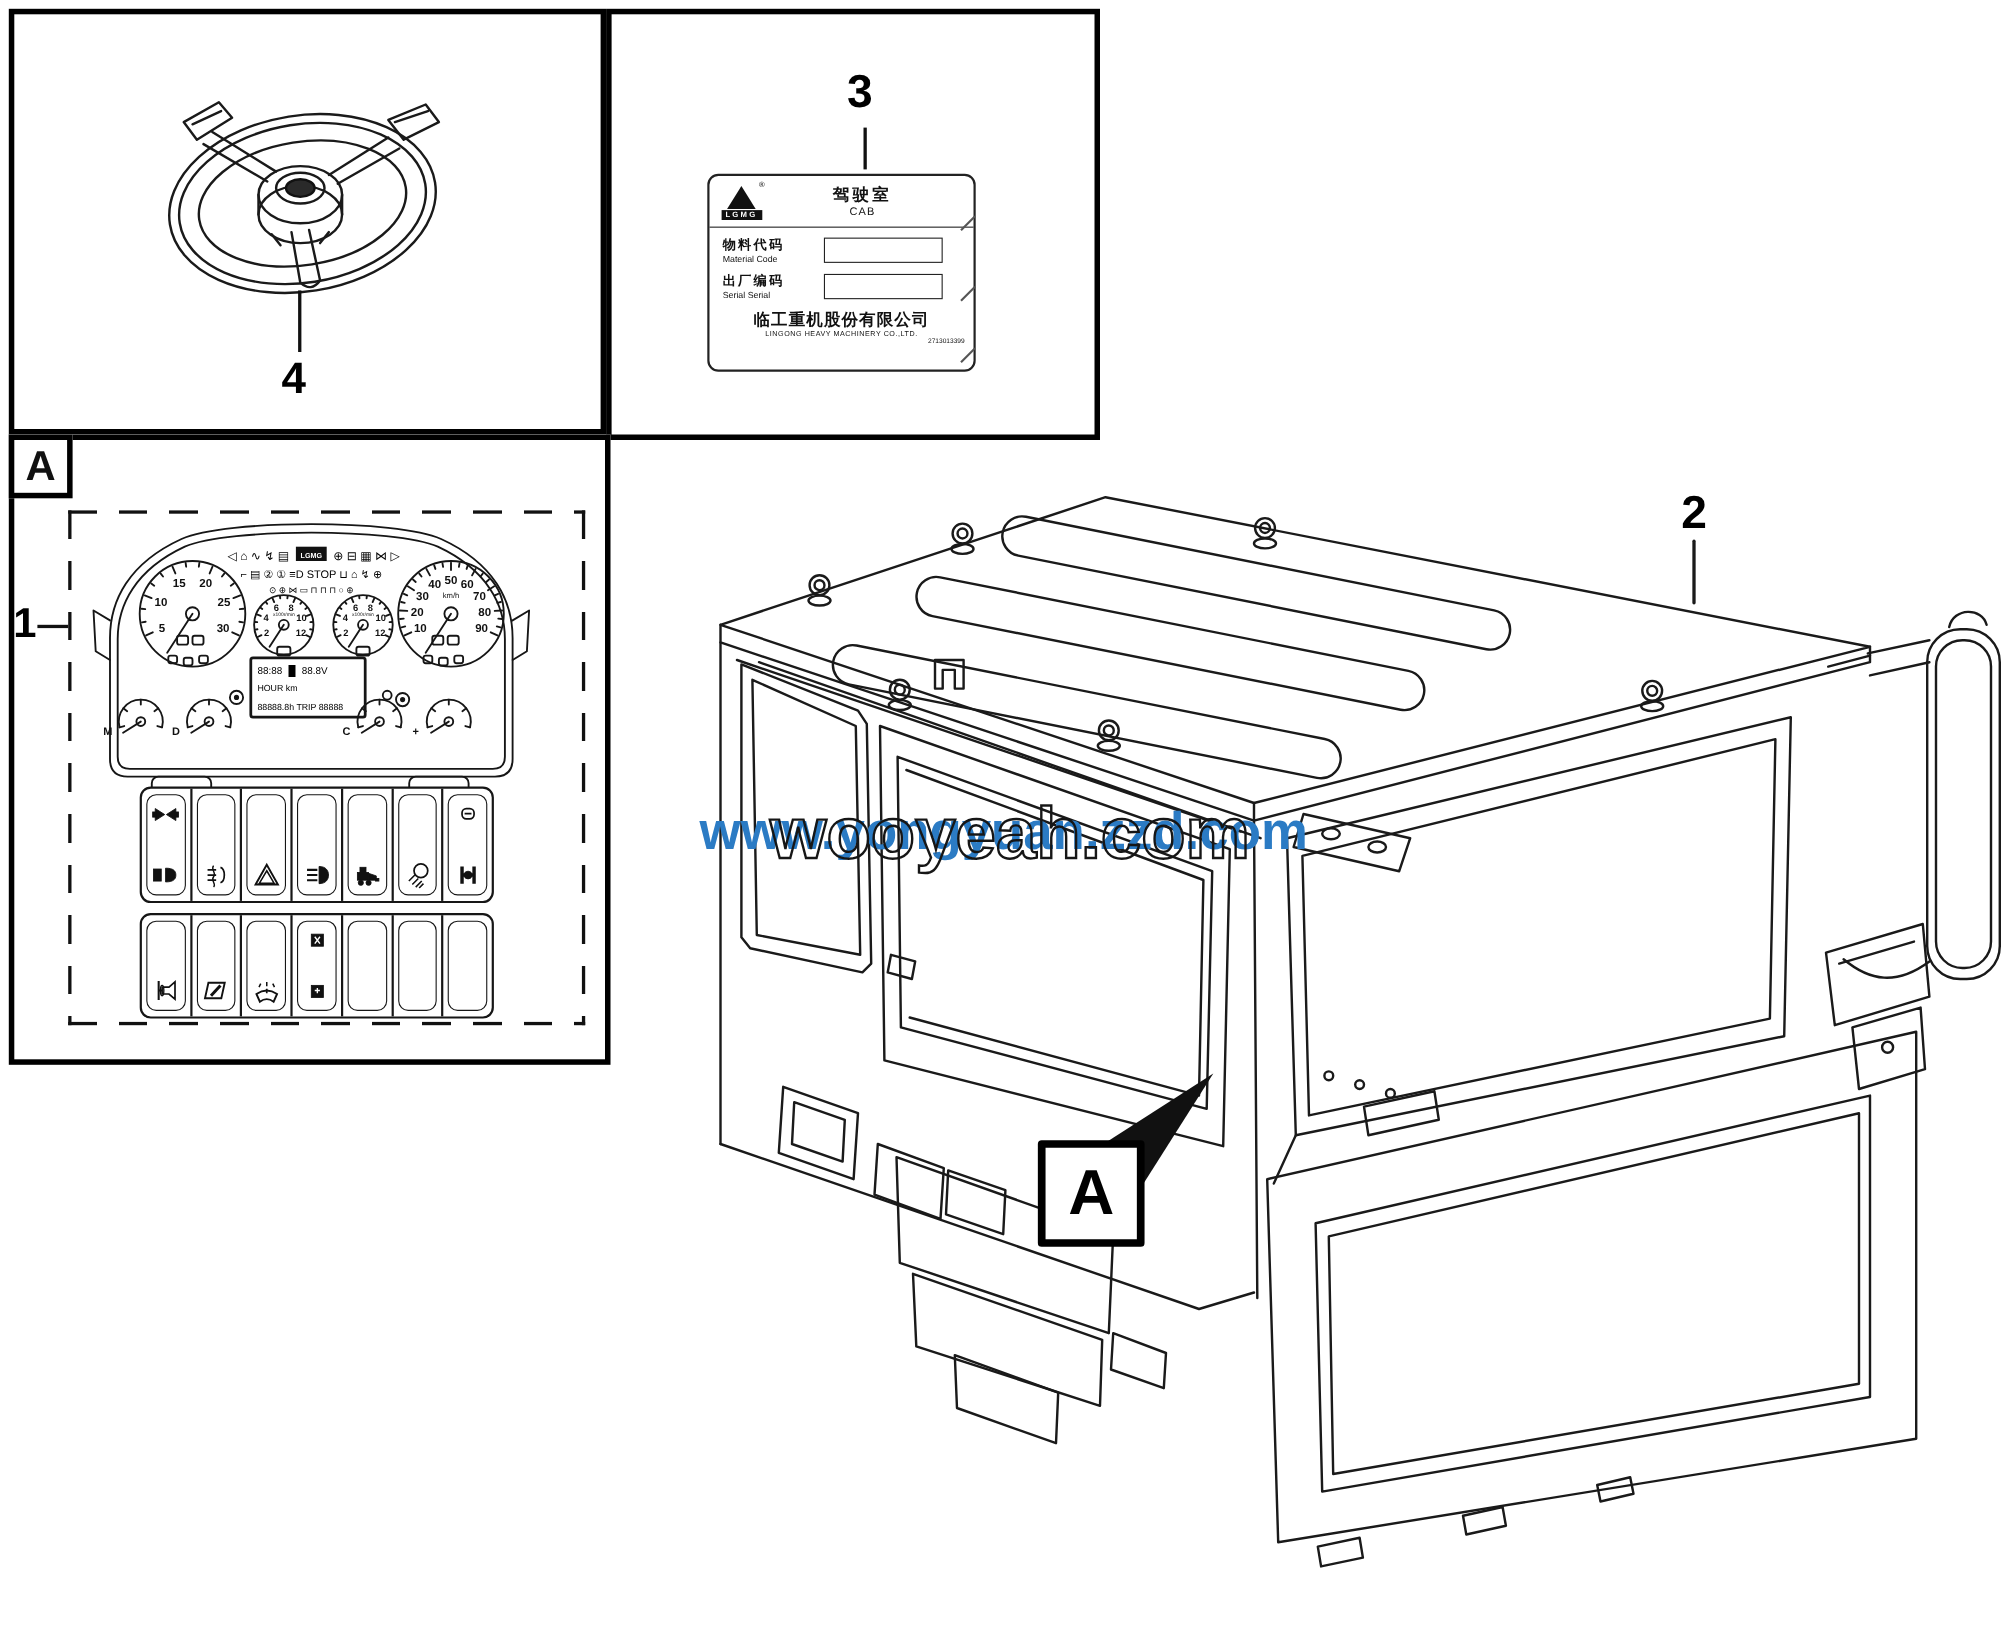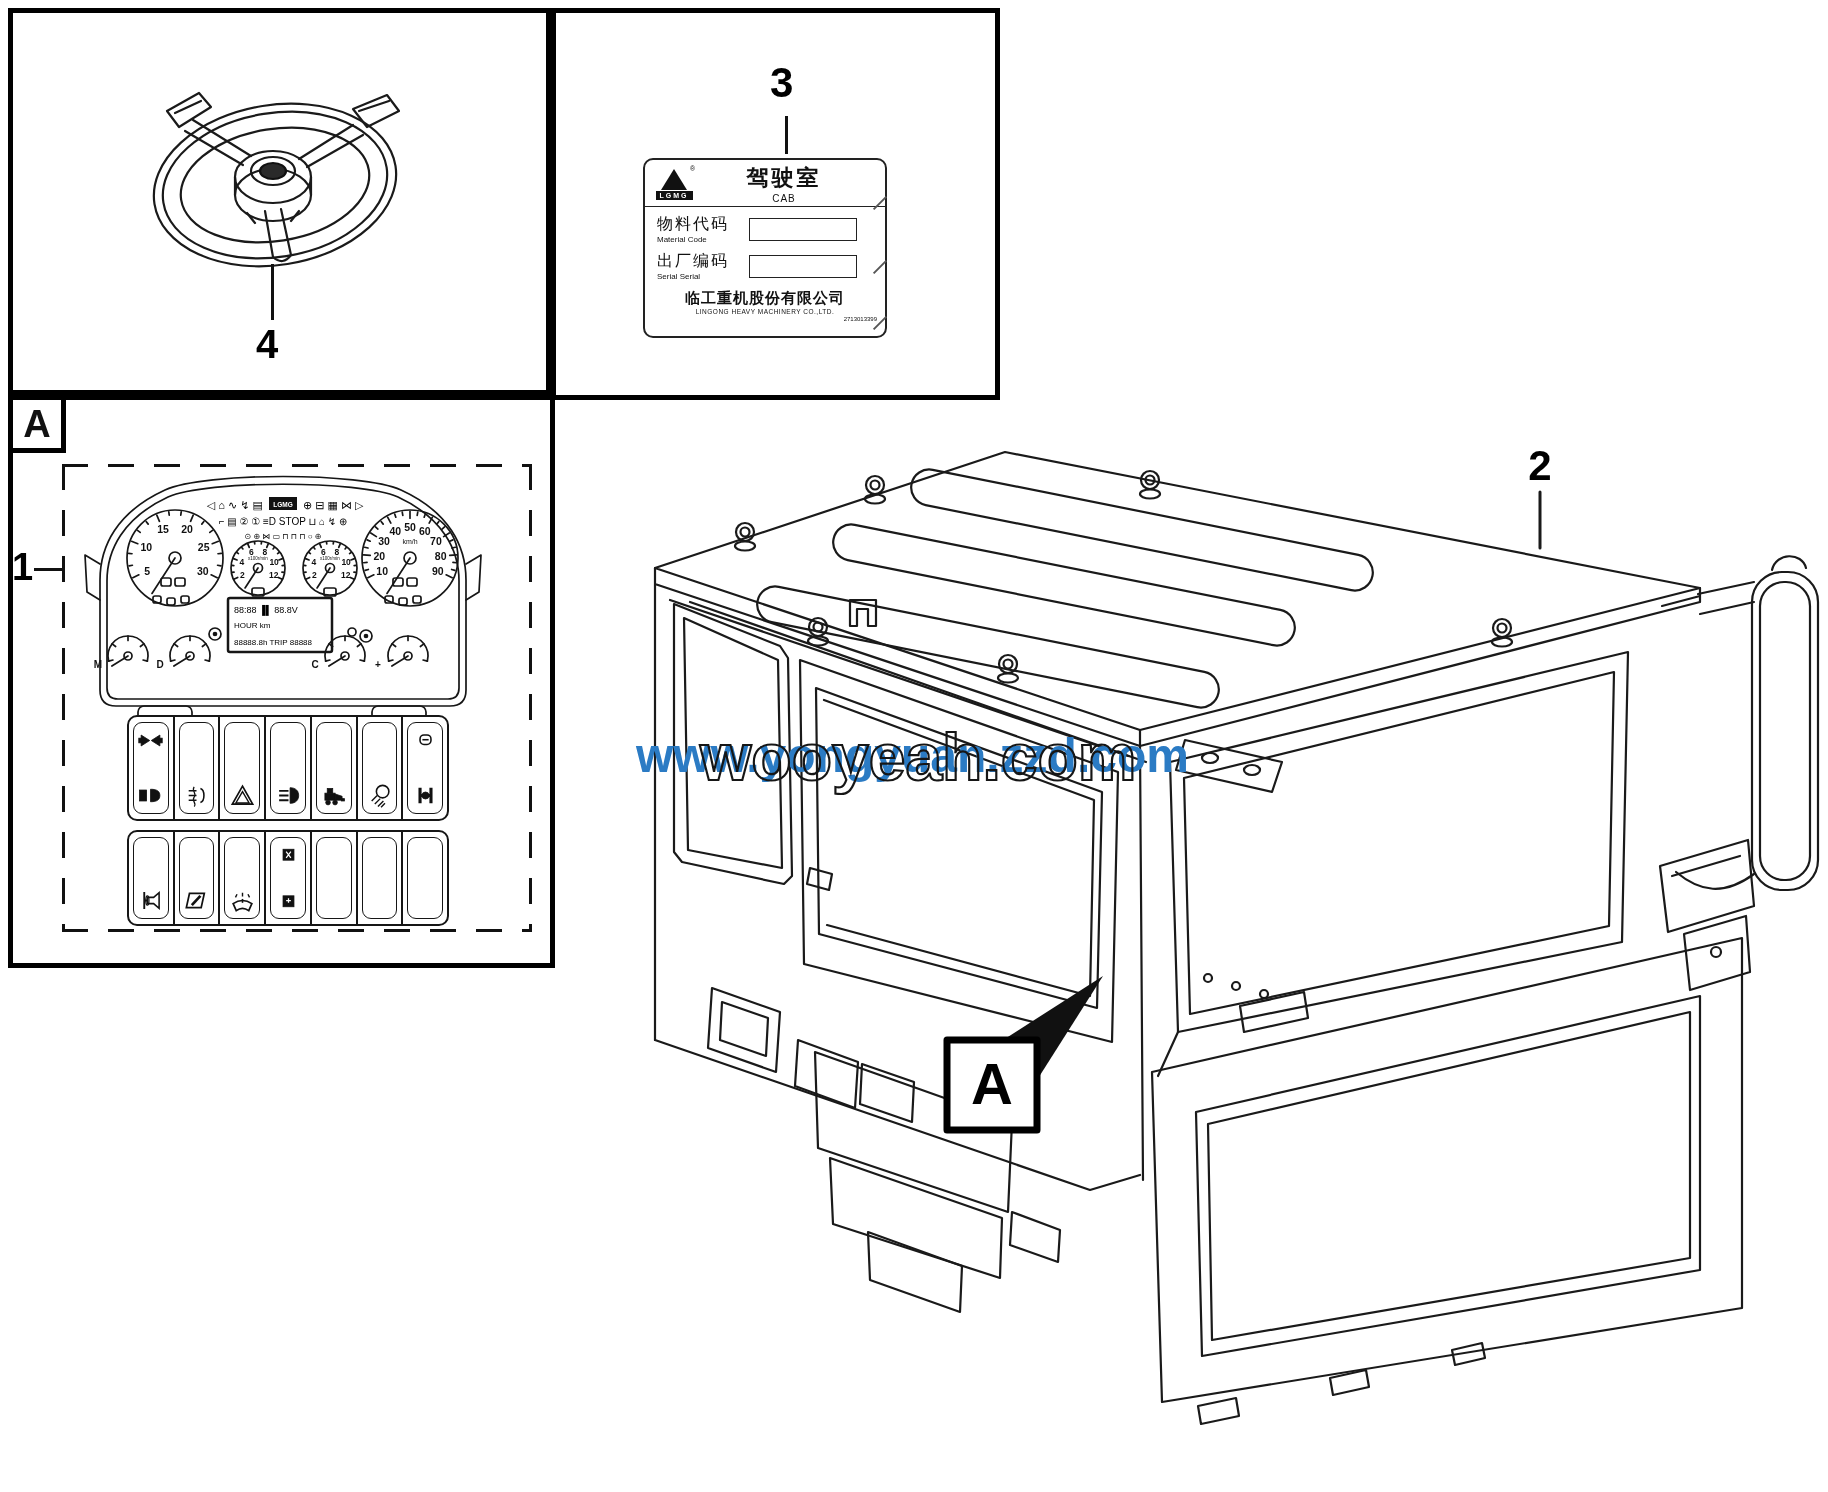--- a/index.html
+++ b/index.html
@@ -25,25 +25,25 @@
   .plate{position:absolute;left:643px;top:158px;width:244px;height:180px;border:2px solid #222;
          border-radius:10px;background:#fff;box-sizing:border-box;font-family:"Liberation Sans",sans-serif;}
   .plate-head{display:flex;align-items:center;height:46px;border-bottom:1.5px solid #222;}
   .plate-logo{width:58px;display:flex;flex-direction:column;align-items:center;padding-top:2px;}
   .logo-tri{width:0;height:0;border-left:13px solid transparent;border-right:13px solid transparent;
             border-bottom:21px solid #111;position:relative;}
   .logo-reg{position:absolute;font-size:7px;top:-4px;left:16px;}
   .logo-word{background:#111;color:#fff;font-size:7px;font-weight:bold;letter-spacing:2px;
              padding:1px 4px;margin-top:1px;}
   .plate-title{flex:1;text-align:center;padding-right:20px;}
-  .plate-title .cn{font-size:22px;font-weight:bold;letter-spacing:3px;}
+  .plate-title .cn{font-size:15px;font-weight:bold;letter-spacing:3px;}
   .plate-title .en{font-size:10px;letter-spacing:1px;}
   .plate-row{display:flex;align-items:center;margin:7px 0 0 12px;}
   .f-label{width:92px;}
-  .f-label .cn{font-size:16px;font-weight:normal;letter-spacing:2px;}
+  .f-label .cn{font-size:12px;font-weight:bold;letter-spacing:2px;}
   .f-label .en{font-size:8px;}
   .f-box{width:106px;height:21px;border:1.5px solid #222;}
   .plate-foot{text-align:center;margin-top:8px;position:relative;}
   .plate-foot .cn{font-size:15px;font-weight:bold;letter-spacing:1px;}
   .plate-foot .en{font-size:6.5px;letter-spacing:.5px;}
   .plate-foot .pn{position:absolute;right:8px;bottom:-7px;font-size:6px;}
   .ptick{position:absolute;width:18px;height:2px;background:#555;transform:rotate(-45deg);}
   
   .switch-row{position:absolute;border:2.5px solid #161616;border-radius:10px;background:#fff;
               display:flex;box-sizing:border-box;}

